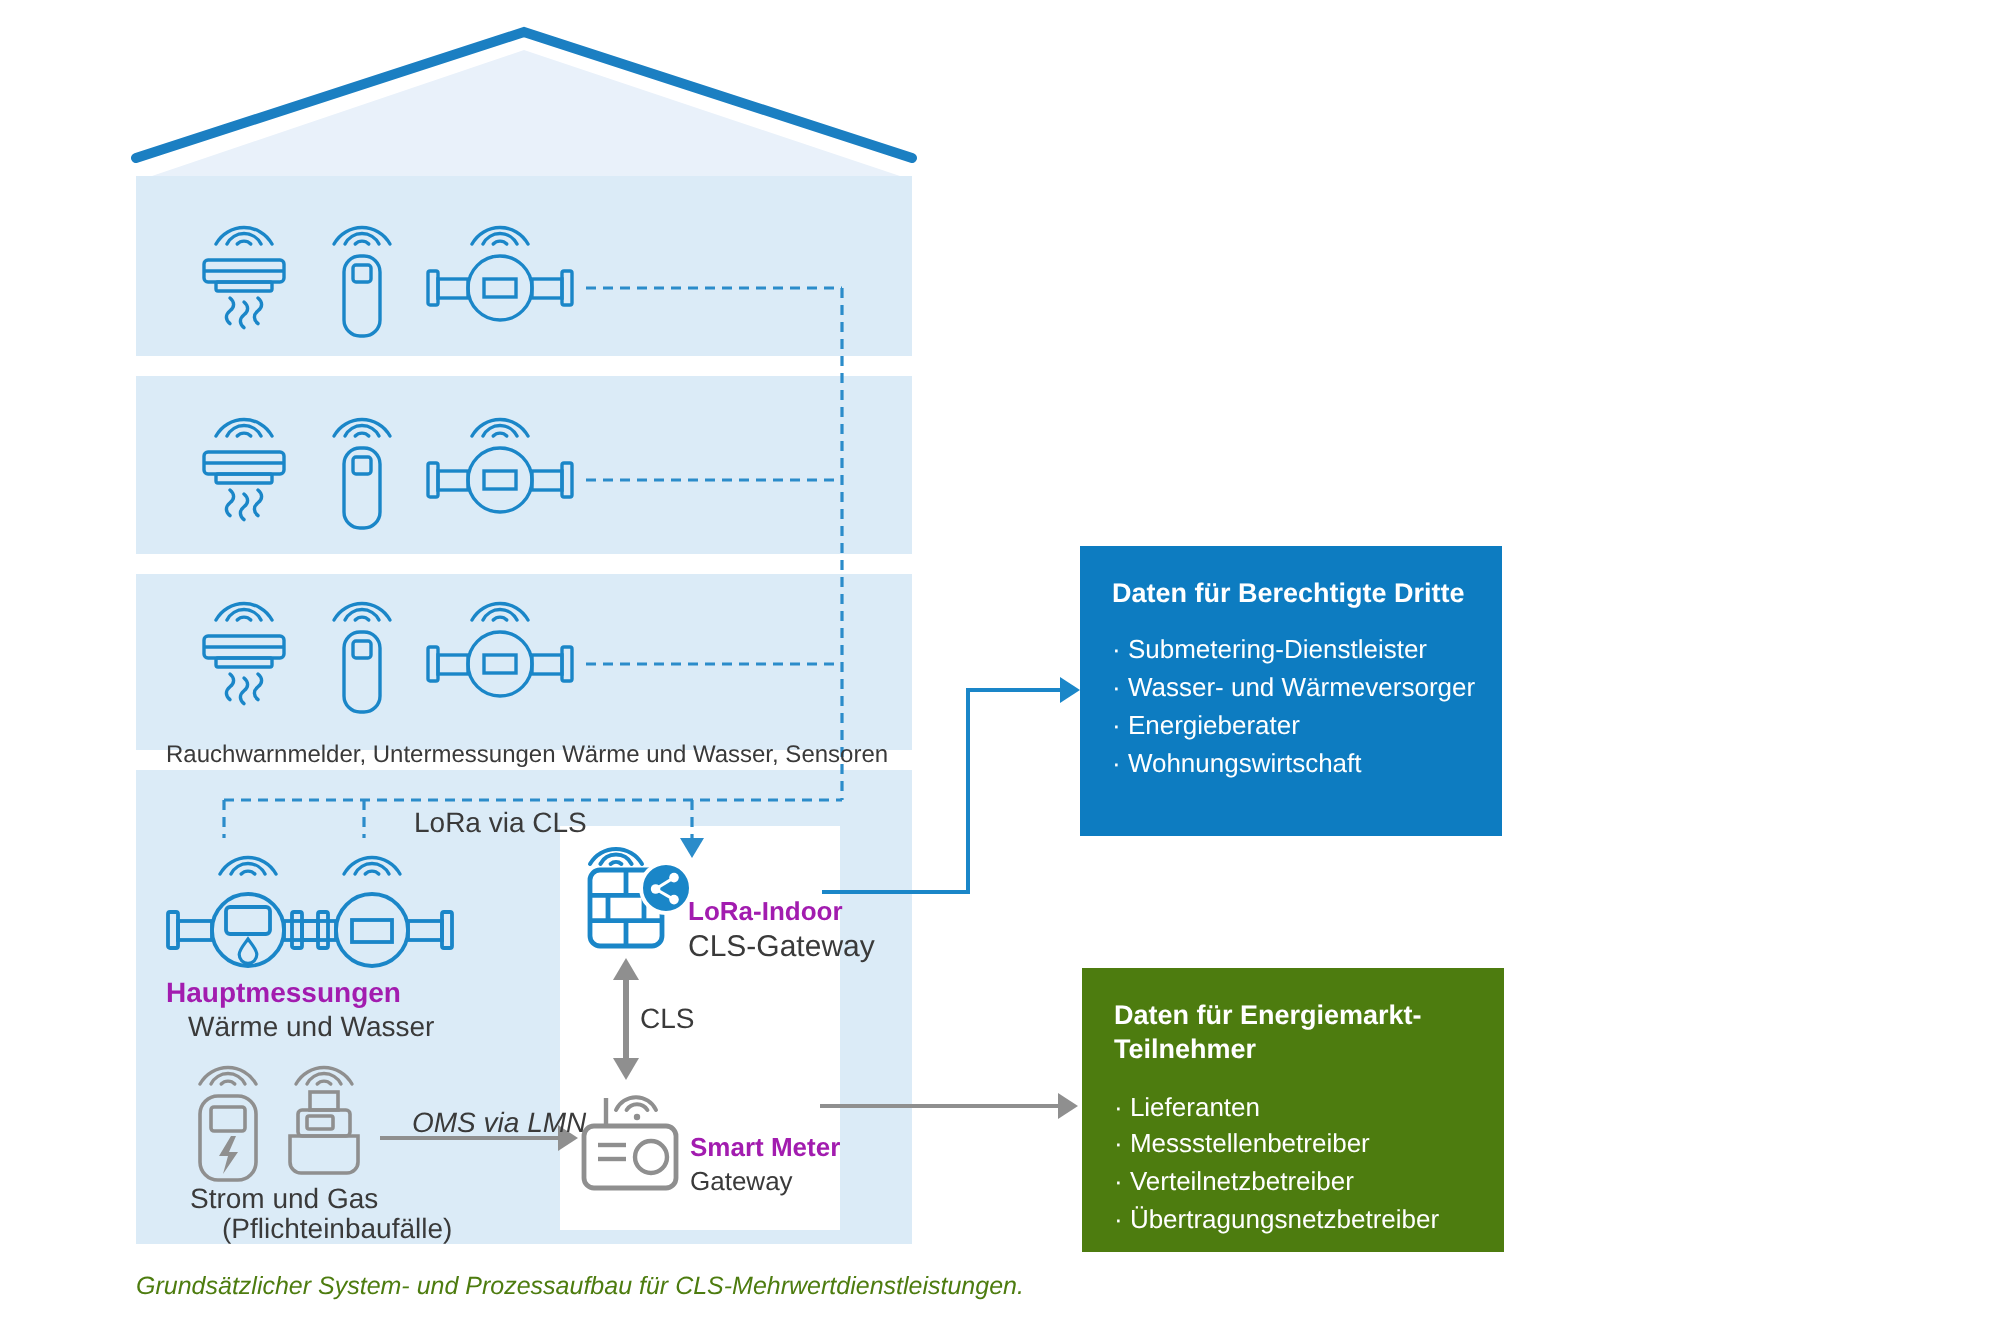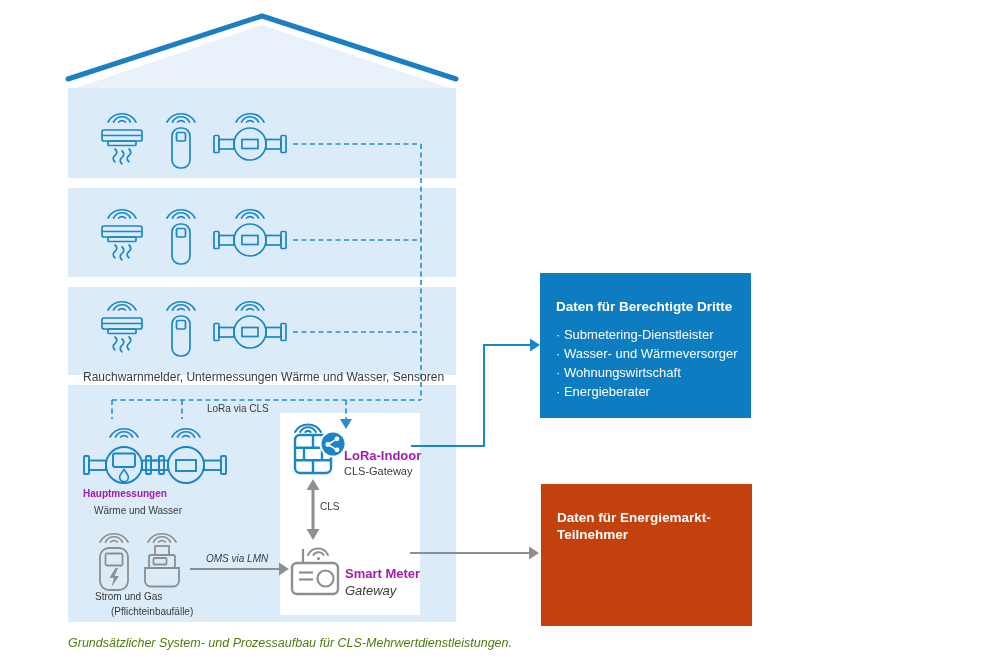--- a/index.html
+++ b/index.html
@@ -1,26 +1,26 @@
 <!DOCTYPE html>
 <html><head>
 <meta charset="utf-8">
 <style>
   html,body{margin:0;padding:0;background:#fff;}
   #canvas{
     position:relative;width:1000px;height:666px;background:#ffffff;overflow:hidden;
     font-family:"Liberation Sans","DejaVu Sans",sans-serif;color:#3a3a3a;
   }
   #diagram-svg{position:absolute;left:0;top:0;}
-  .lbl{position:absolute;font-size:10px;line-height:1.25;color:#3a3a3a;white-space:nowrap;}
+  .lbl{position:absolute;font-size:14px;line-height:1.25;color:#3a3a3a;white-space:nowrap;}
   .lbl.bold{font-weight:700;color:#a21caf;}
   .lbl.small{font-size:12px;}
-  .infobox{position:absolute;width:211px;box-sizing:border-box;padding:25px 10px 12px 16px;color:#ffffff;}
+  .infobox{position:absolute;width:211px;box-sizing:border-box;padding:15px 10px 12px 16px;color:#ffffff;}
   .infobox.blue{background:#0d7cc1;}
-  .infobox.gray{background:#c2410c;}
+  .infobox.gray{background:#4d7c0f;}
   .infobox .title{font-size:13.5px;font-weight:700;line-height:1.28;max-width:185px;}
   .infobox .items{margin-top:11px;font-size:13px;line-height:1.45;}
   .infobox .item{white-space:nowrap;}
   #caption{
     position:absolute;left:68px;top:636px;font-size:12.5px;font-style:italic;color:#4d7c0f;
     font-family:Liberation Sans, sans-serif;
   }
 </style>
 </head>
 <body>
@@ -204,34 +204,40 @@
   <div class="lbl" style="left:94px;top:505px;">Wärme und Wasser</div>
 
   <div class="lbl" style="left:95px;top:591px;">Strom und Gas</div>
   <div class="lbl" style="left:91px;top:606px;margin-left:20px;">(Pflichteinbaufälle)</div>
 
   <div class="lbl" style="left:206px;top:553px;font-style:italic;">OMS via LMN</div>
 
   <div class="lbl" style="left:320px;top:501px;">CLS</div>
 
   <div class="lbl bold" style="left:344px;top:448px;font-size:13px;">LoRa-Indoor</div>
-  <div class="lbl" style="left:344px;top:465px;font-size:11px;">CLS-Gateway</div>
+  <div class="lbl" style="left:344px;top:465px;font-size:15px;">CLS-Gateway</div>
 
   <div class="lbl bold" style="left:345px;top:566px;font-size:13px;">Smart Meter</div>
-  <div class="lbl" style="left:345px;top:583px;font-size:13px;font-style:italic;">Gateway</div>
+  <div class="lbl" style="left:345px;top:583px;font-size:13px;">Gateway</div>
 
   <div class="infobox blue" style="left:540px;top:273px;height:145px;">
     <div class="title">Daten für Berechtigte Dritte</div>
     <div class="items">
       <div class="item">· Submetering-Dienstleister</div>
       <div class="item">· Wasser- und Wärmeversorger</div>
+      <div class="item">· Energieberater</div>
       <div class="item">· Wohnungswirtschaft</div>
-      <div class="item">· Energieberater</div>
     </div>
   </div>
 
   <div class="infobox gray" style="left:541px;top:484px;height:142px;">
     <div class="title">Daten für Energiemarkt-Teilnehmer</div>
+    <div class="items">
+      <div class="item">· Lieferanten</div>
+      <div class="item">· Messstellenbetreiber</div>
+      <div class="item">· Verteilnetzbetreiber</div>
+      <div class="item">· Übertragungsnetzbetreiber</div>
+    </div>
   </div>
 
   <div id="caption">Grundsätzlicher System- und Prozessaufbau für CLS-Mehrwertdienstleistungen.</div>
 
 </div>
 
 </body></html>

